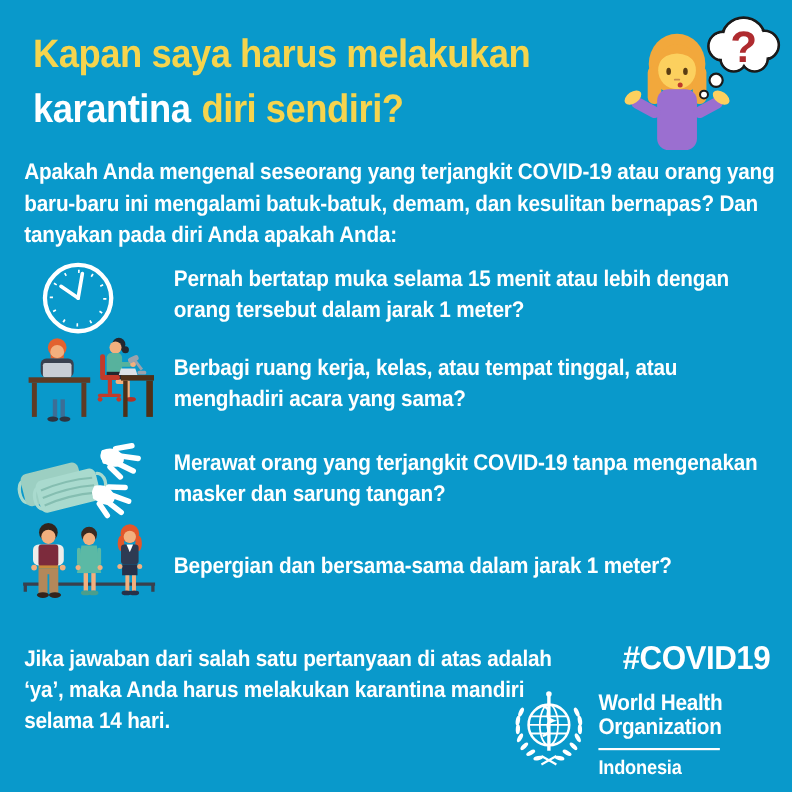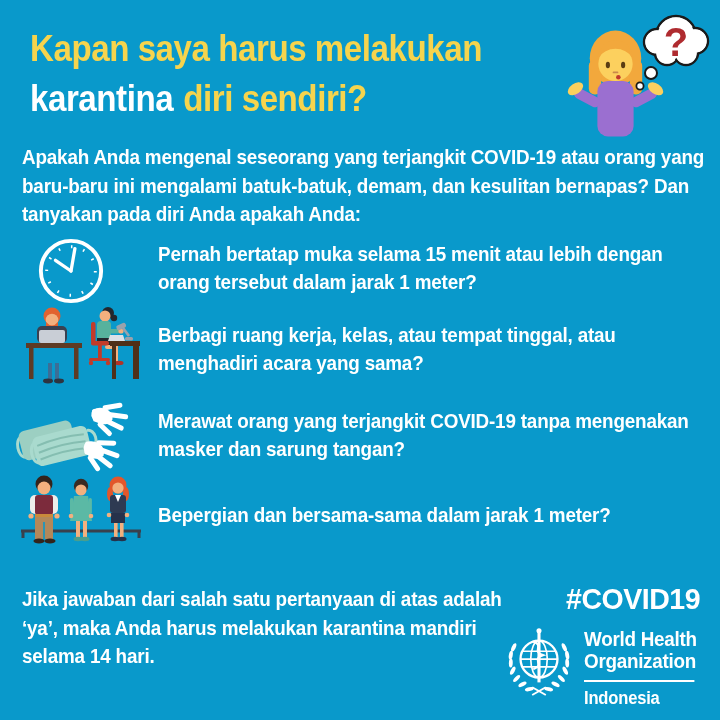--- a/index.html
+++ b/index.html
@@ -27,21 +27,21 @@
   .i2 { left:22px;  top:305px; }
   .i3 { left:14px;  top:392px; }
   .i4 { left:18px;  top:474px; }
 
   .conclusion { position:absolute; left:22px; top:585px; width:522px;
                 color:#fff; font-weight:bold; font-size:20.5px; line-height:28.5px; letter-spacing:-0.2px; }
 
   .hashtag { position:absolute; right:20px; top:582px; color:#fff; font-weight:bold;
              font-size:30px; letter-spacing:-0.5px; transform:scaleX(0.95); transform-origin:100% 0; }
 
-  .who-block { position:absolute; left:504px; top:622px; display:flex; align-items:flex-start; }
+  .who-block { position:absolute; left:464px; top:622px; display:flex; align-items:flex-start; }
   .who-emblem { width:70px; height:78px; margin-right:10px; }
   .who-text { padding-top:6px; color:#fff; }
   .who-name { font-weight:bold; font-size:20.5px; line-height:22px; letter-spacing:-0.3px; }
   .who-line { height:2px; background:#fff; width:120px; margin:8px 0 6px; }
   .who-country { font-weight:bold; font-size:18px; letter-spacing:-0.2px; }
 
   .shrug-wrap  { position:absolute; left:563px; top:22px; }
   .bubble-wrap { position:absolute; left:630px; top:6px; }
   .bubble-q { font-family:"Liberation Sans", sans-serif; font-weight:bold; }
 </style>

